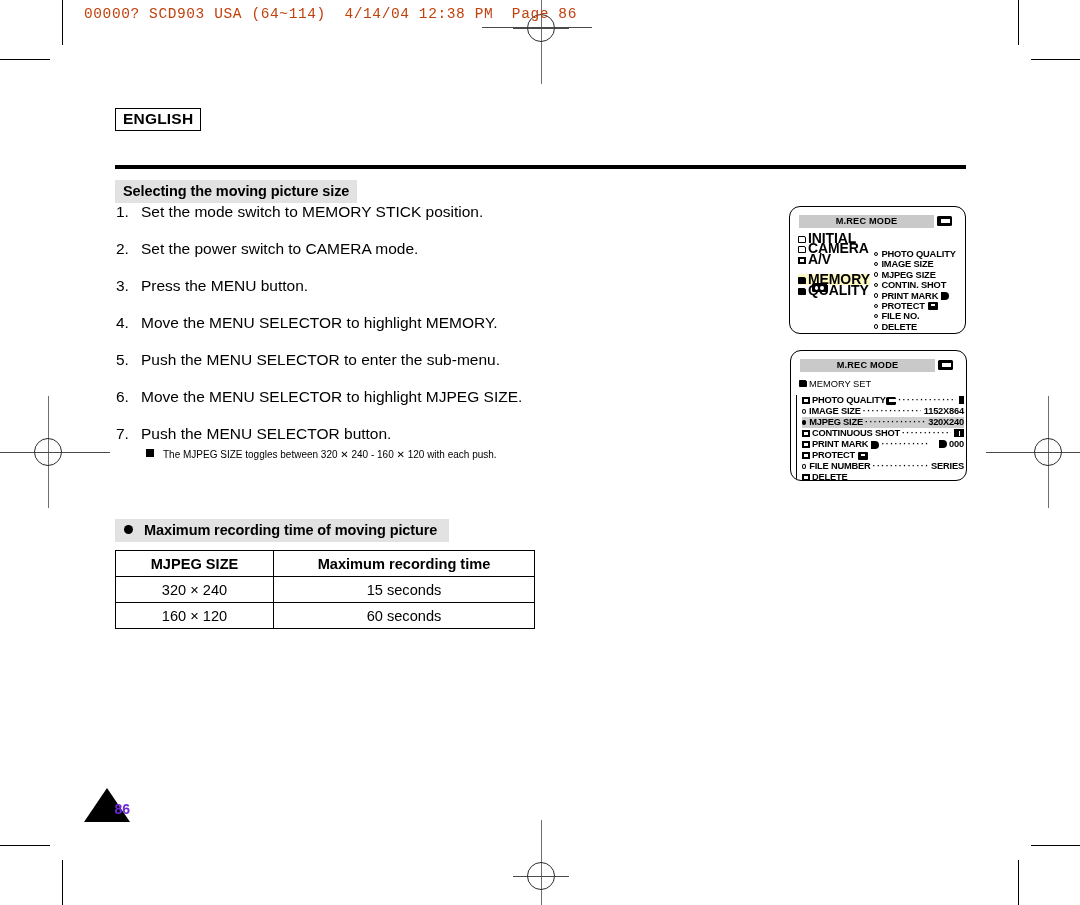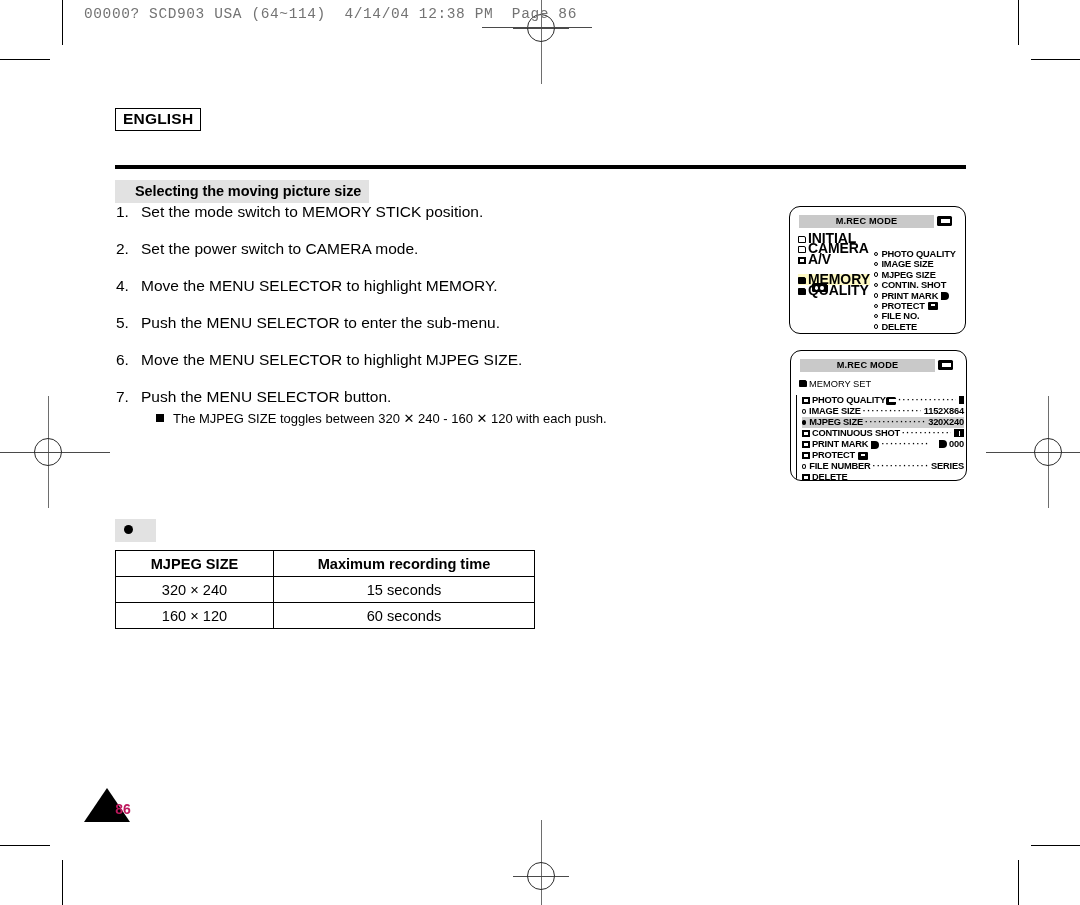--- a/index.html
+++ b/index.html
@@ -36,21 +36,21 @@
   .reg.longh .hl { left: -34px; width: 124px; }
 
   
   .slug {
     position: absolute;
     left: 84px; top: 6px;
     font-family: "Liberation Mono", monospace;
     font-size: 14.5px;
     letter-spacing: 0.6px;
     white-space: pre;
-    color: #737373;
+    color: #c2410c;
   }
   .slug-rule {
     position: absolute;
     left: 482px; top: 27px;
     width: 110px; height: 1px;
     background: #4a4a4a;
   }
 
   
   .page { position: absolute; left: 0; top: 0; width: 860px; height: 905px; }
@@ -74,38 +74,38 @@
 
   .title-rule {
     position: absolute; left: 115px; top: 165px;
     width: 851px; height: 3.5px; background: #000;
   }
 
   .sec-head {
     position: absolute;
     background: #e2e2e2;
     font-size: 14.5px; font-weight: bold;
-    padding: 3px 8px 4px 20px;
+    padding: 3px 8px 4px 8px;
     letter-spacing: -0.1px;
     text-align: center;
   }
   #sec-head-1 { left: 115px; top: 180px; }
 
   .steps { position: absolute; left: 116px; top: 204px; width: 640px; }
   .step {
     font-size: 15.5px;
     line-height: 1.0;
     margin-bottom: 21.5px;
     white-space: nowrap;
   }
   .step .num { display: inline-block; width: 25px; }
   .sub {
     margin-top: 7px;
-    margin-left: 40px;
-    font-size: 13px;
+    margin-left: 30px;
+    font-size: 10px;
     white-space: nowrap;
   }
   .sub .sq {
     display: inline-block;
     width: 8px; height: 8px;
     background: #000;
     margin-right: 9px;
     vertical-align: 1px;
   }
 
@@ -142,23 +142,23 @@
     width: 46px; height: 34px;
   }
   .pagenum .tri {
     position: absolute; left: 0; top: 0;
     width: 0; height: 0;
     border-left: 23px solid transparent;
     border-right: 23px solid transparent;
     border-bottom: 34px solid #000;
   }
   .pagenum .txt {
-    position: absolute; left: 16px; top: 13px;
-    width: 46px; text-align: center;
-    color: #be185d; font-size: 14px; font-weight: bold;
+    position: absolute; left: 0; top: 13px;
+    width: 46px; text-align: right;
+    color: #6d28d9; font-size: 14px; font-weight: bold;
   }
 
   
   .lcd {
     position: absolute;
     border: 1.6px solid #000;
     border-radius: 11px;
     background: #fff;
     overflow: hidden;
   }
@@ -380,38 +380,41 @@
   <div class="sec-head" id="sec-head-1">Selecting the moving picture size</div>
 
   <div class="steps">
     <div class="step">
       <span class="num">1.</span><span>Set the mode switch to MEMORY STICK position.</span>
     </div>
     <div class="step">
       <span class="num">2.</span><span>Set the power switch to CAMERA mode.</span>
     </div>
     <div class="step">
+      <span class="num">3.</span><span>Press the MENU button.</span>
+    </div>
+    <div class="step">
       <span class="num">4.</span><span>Move the MENU SELECTOR to highlight MEMORY.</span>
     </div>
     <div class="step">
       <span class="num">5.</span><span>Push the MENU SELECTOR to enter the sub-menu.</span>
     </div>
     <div class="step">
       <span class="num">6.</span><span>Move the MENU SELECTOR to highlight MJPEG SIZE.</span>
     </div>
     <div class="step">
       <span class="num">7.</span><span>Push the MENU SELECTOR button.</span>
       <div class="sub">
         <span class="sq"></span><span>The MJPEG SIZE toggles between 320 ✕ 240 - 160 ✕ 120 with each push.</span>
       </div>
     </div>
   </div>
 
   <div class="sec-head" id="sec-head-2">
-    <span class="dot"></span>
+    <span class="dot"></span><span>Maximum recording time of moving picture</span>
   </div>
 
   <table class="rectable">
     <tbody>
         <tr>
       <th class="c1">MJPEG SIZE</th>
       <th>Maximum recording time</th>
     </tr>
     <tr>
       <td class="c1">320 × 240</td>

